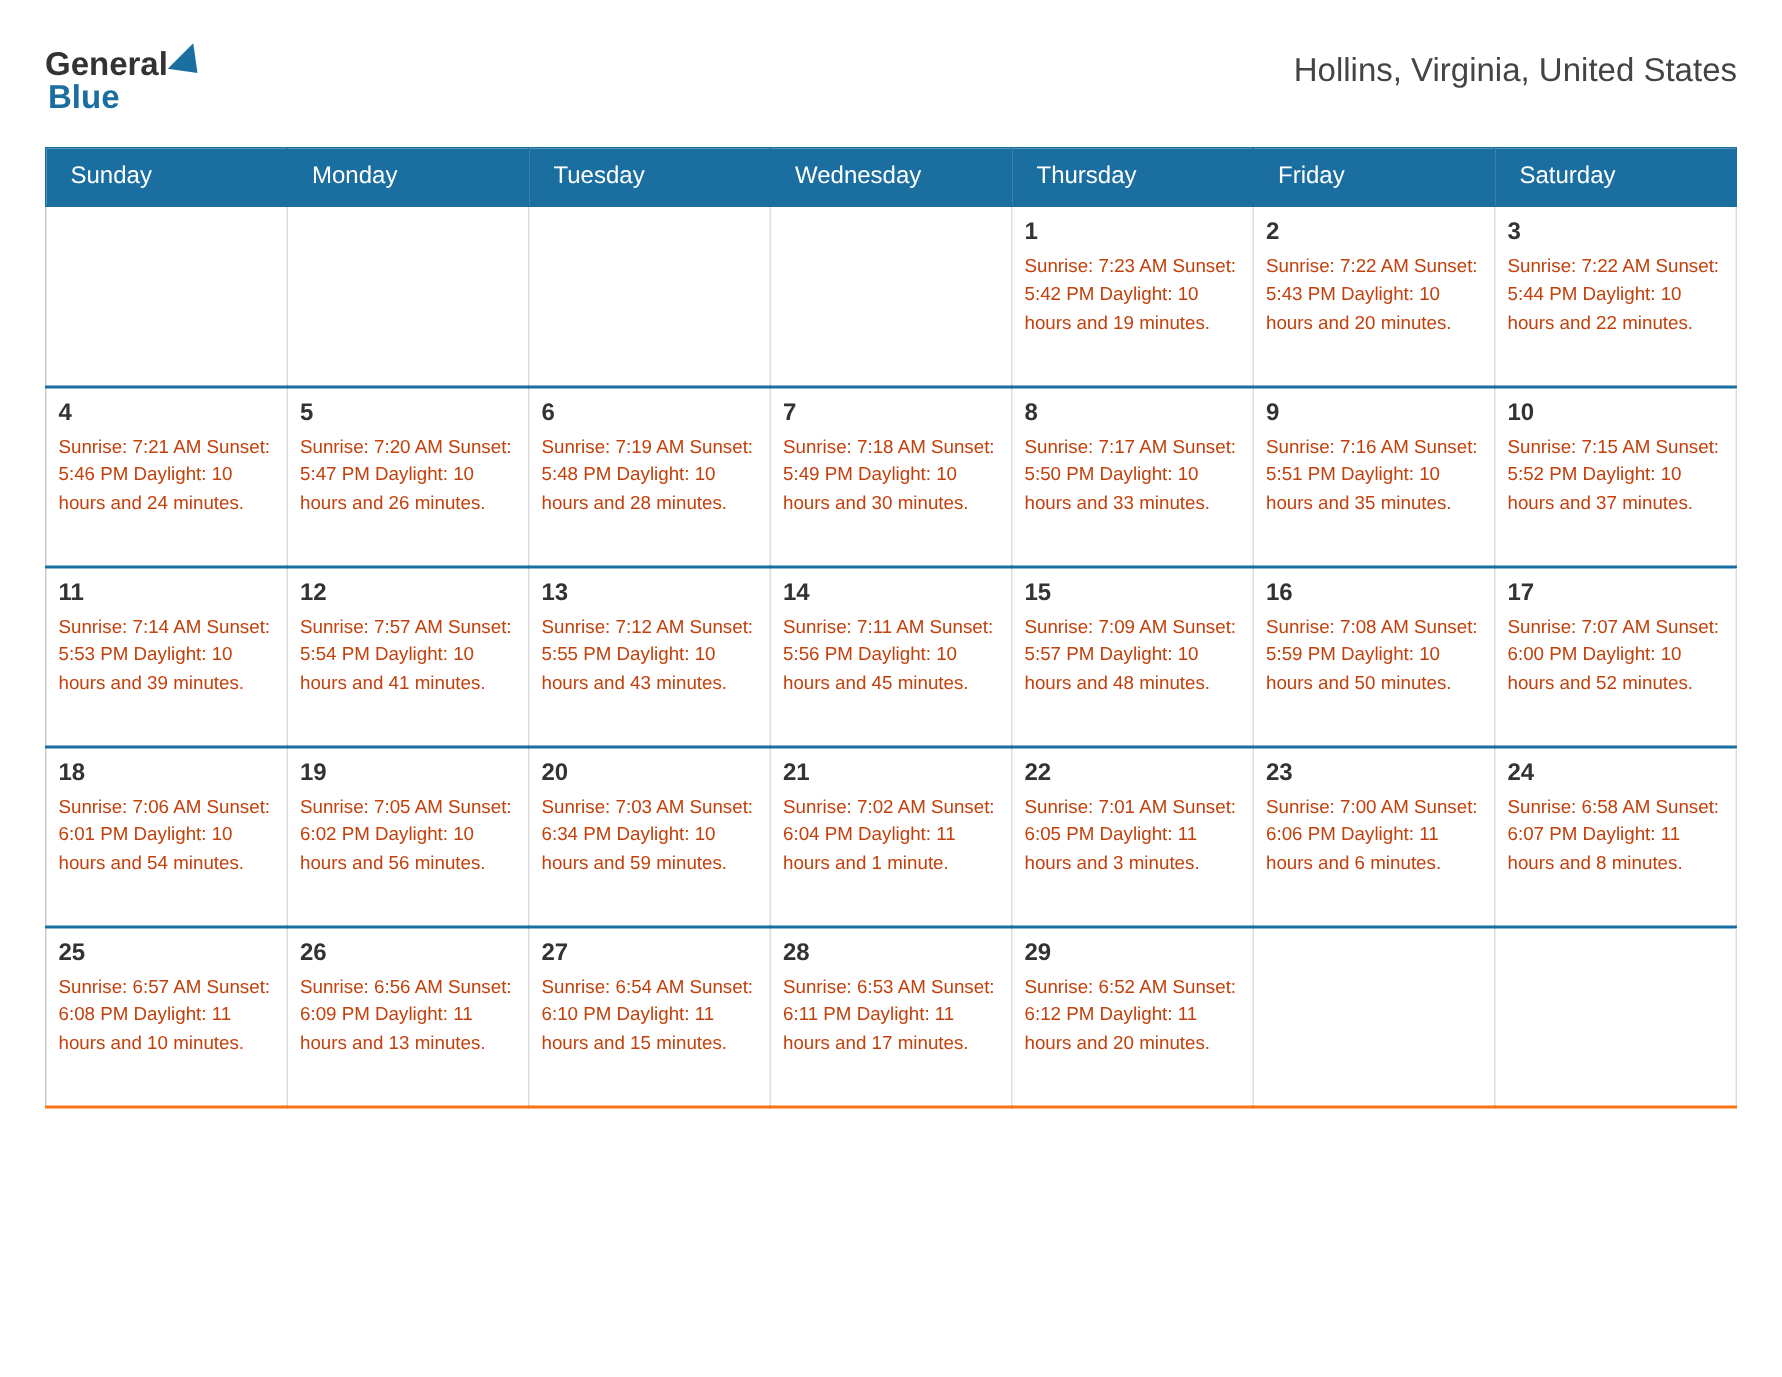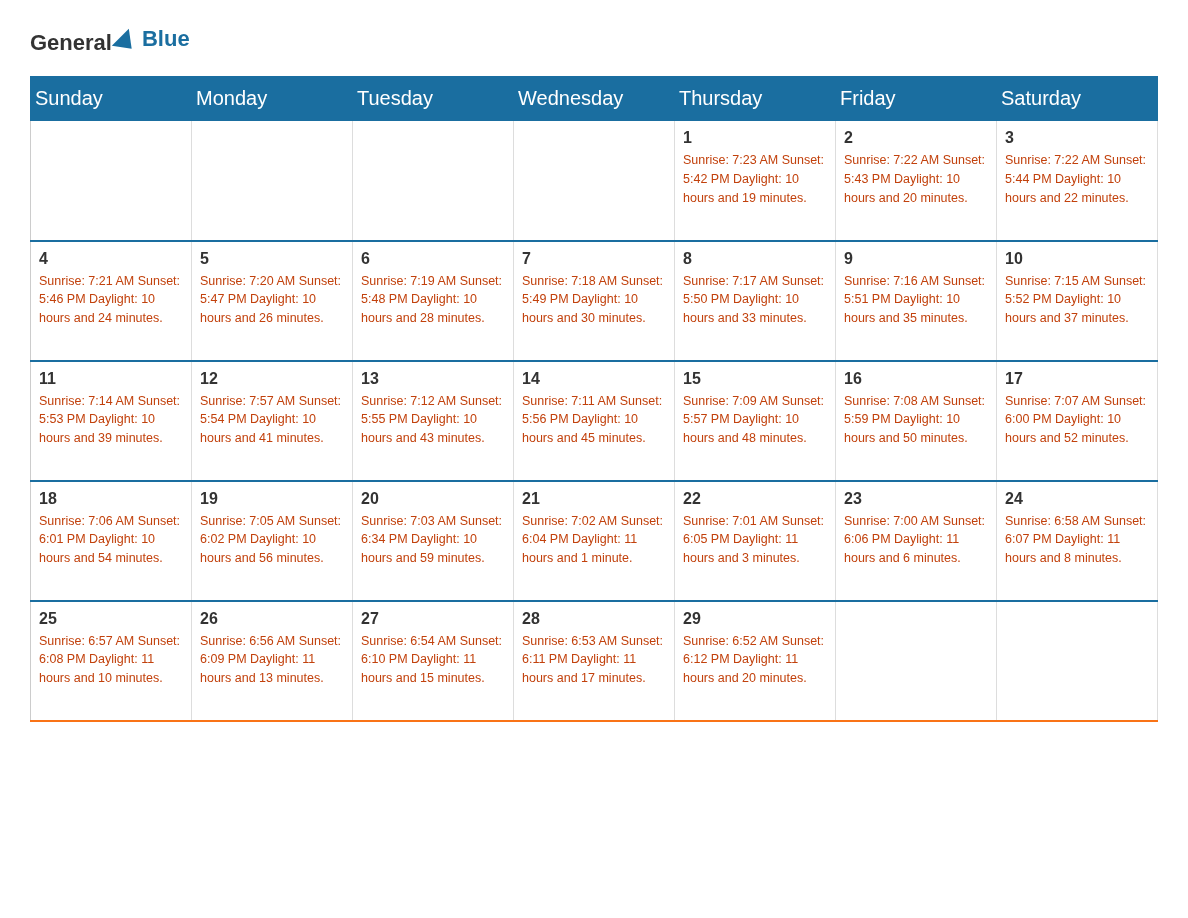--- a/index.html
+++ b/index.html
@@ -11,21 +11,21 @@
       min-height: 918px;
     }
     .header {
       display: flex;
       justify-content: space-between;
       align-items: flex-start;
       margin-bottom: 20px;
     }
     .logo {
       display: flex;
-      flex-direction: row;
+      flex-direction: column;
       align-items: flex-start;
     }
     .logo-text {
       display: flex;
       align-items: center;
       font-size: 22px;
       font-weight: bold;
       color: #333;
     }
     .logo-general { color: #333; }
@@ -63,23 +63,23 @@
     table {
       width: 100%;
       border-collapse: collapse;
       table-layout: fixed;
     }
     thead tr {
       background-color: #1a6ea0;
     }
     thead th {
       color: #fff;
-      font-size: 20px;
+      font-size: 16px;
       font-weight: normal;
-      padding: 10px 4px;
+      padding: 10px 16px;
       text-align: left;
       border: 1px solid #1a6ea0;
     }
     tbody tr {
       border-bottom: 2px solid #1a6ea0;
     }
     tbody td {
       vertical-align: top;
       padding: 8px 8px 12px 8px;
       font-size: 13px;
@@ -110,20 +110,21 @@
 
 <div class="header">
   <div class="logo">
     <div class="logo-text">
       <span class="logo-general">General</span>
       <span class="logo-arrow"></span>
     </div>
     <span class="logo-blue">Blue</span>
   </div>
   <div class="title-section">
+    <div class="location">Hollins, Virginia, United States</div>
   </div>
 </div>
 
 <table>
   <thead>
     <tr>
     <th>Sunday</th>
         <th>Monday</th>
         <th>Tuesday</th>
         <th>Wednesday</th>

